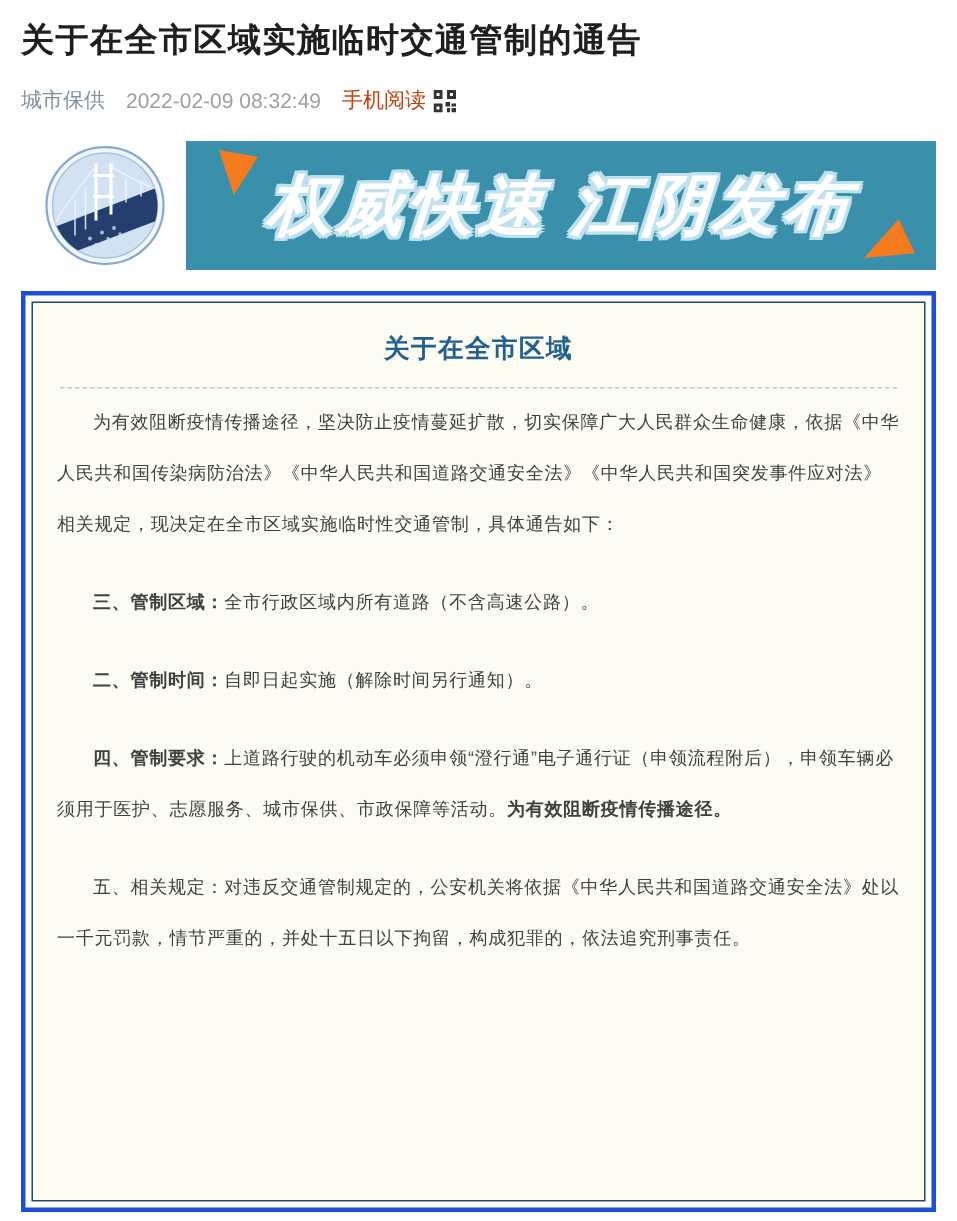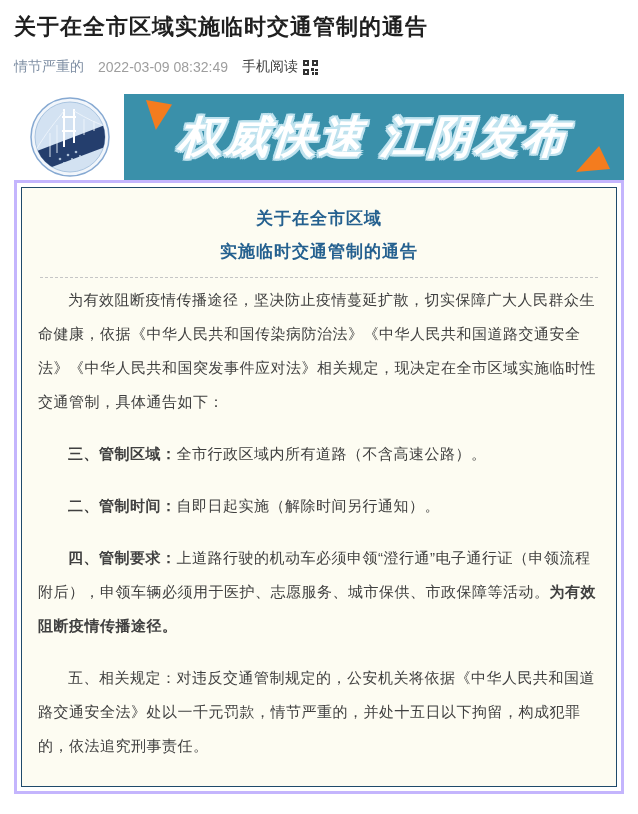--- a/index.html
+++ b/index.html
@@ -4,51 +4,51 @@
 <style>
   * { margin:0; padding:0; box-sizing:border-box; }
   html,body { width:638px; background:#ffffff; font-family:"Liberation Sans","DejaVu Sans",sans-serif; }
   .page { width:638px; height:814px; padding:12px 14px 0 14px; background:#fff; overflow:hidden; }
 
   
   .title { font-size:22px; font-weight:bold; color:#1f1f1f; letter-spacing:1px; line-height:30px; }
   .meta { margin-top:16px; font-size:14px; display:flex; align-items:center; gap:14px; }
   .meta .src { color:#7f8fa4; cursor:pointer; }
   .meta .date { color:#9e9e9e; }
-  .meta .mobile { color:#404040; display:flex; align-items:center; gap:5px; cursor:pointer; }
+  .meta .mobile { color:#c2410c; display:flex; align-items:center; gap:5px; cursor:pointer; }
 
   
   .banner { position:relative; margin-top:18px; width:610px; height:86px; background:#fff; }
   .banner .teal { position:absolute; left:110px; top:0; right:0; bottom:0; background:#3a90aa; display:flex; align-items:center; justify-content:center; }
   .logo-wrap { position:absolute; left:16px; top:3px; width:80px; height:80px; }
   .slogan { font-size:44px; font-weight:800; font-style:italic; color:#ffffff; letter-spacing:3px; white-space:nowrap; transform:skewX(-4deg);
     text-shadow: 2px 0 0 #bfe2ee, -2px 0 0 #bfe2ee, 0 2px 0 #bfe2ee, 0 -2px 0 #bfe2ee, 2px 2px 0 #bfe2ee, -2px -2px 0 #bfe2ee, 2px -2px 0 #bfe2ee, -2px 2px 0 #bfe2ee; }
   .tri-left { position:absolute; left:22px; top:6px; width:26px; height:30px; background:#f47c1e; clip-path:polygon(0 0, 100% 15%, 38% 100%); }
   .tri-right { position:absolute; right:14px; bottom:8px; width:34px; height:26px; background:#f47c1e; clip-path:polygon(68% 0, 100% 88%, 0 100%); }
 
   
-  .notice-outer { margin-top:0; width:610px; height:614px; border:3px solid #c4b5fd; background:#ffffff; padding:4px; }
+  .notice-outer { margin-top:14px; width:610px; height:614px; border:3px solid #1d4ed8; background:#ffffff; padding:4px; }
   .notice-inner { width:100%; height:100%; border:1px solid #1f4a6b; background:#fdfcf2; padding:12px 16px 8px 16px; color:#404040; }
   .n-title { text-align:center; color:#24608f; font-weight:bold; font-size:17px; line-height:33px; margin-top:2px; letter-spacing:1px; }
   .dashed { border-top:1px dashed #c6c6c6; margin:9px 2px 0 2px; height:0; }
-  p.body { font-size:15px; line-height:34px; text-indent:2em; letter-spacing:0.5px; }
+  p.body { font-size:12px; line-height:34px; text-indent:2em; letter-spacing:0.5px; }
   p.intro { margin-top:5px; }
   p.item { margin-top:18px; }
   p.item b { font-weight:bold; }
 </style>
 </head>
 <body>
 
 <div class="page">
 
   <h1 class="title">关于在全市区域实施临时交通管制的通告</h1>
 
   <div class="meta">
-    <span class="src">情节严重的</span>
-    <span class="date">2022-03-09 08:32:49</span>
+    <span class="src">城市保供</span>
+    <span class="date">2022-02-09 08:32:49</span>
     <span class="mobile">
       <span>手机阅读</span>
       <svg width="15" height="15" viewBox="0 0 15 15">
         <g fill="#333">
           <rect x="0" y="0" width="6" height="6"></rect>
             <rect x="2" y="2" width="2" height="2" fill="#fdfdfd"></rect>
           <rect x="9" y="0" width="6" height="6"></rect>
             <rect x="11" y="2" width="2" height="2" fill="#fdfdfd"></rect>
           <rect x="0" y="9" width="6" height="6"></rect>
             <rect x="2" y="11" width="2" height="2" fill="#fdfdfd"></rect>
@@ -101,21 +101,20 @@
       <span class="slogan">权威快速 江阴发布</span>
       <span class="tri-right"></span>
     </div>
   </div>
 
   <div class="notice-outer">
     <div class="notice-inner">
 
       <div class="n-title">
         <div>关于在全市区域</div>
-        <div>实施临时交通管制的通告</div>
       </div>
 
       <div class="dashed"></div>
 
       <p class="body intro">为有效阻断疫情传播途径，坚决防止疫情蔓延扩散，切实保障广大人民群众生命健康，依据《中华人民共和国传染病防治法》《中华人民共和国道路交通安全法》《中华人民共和国突发事件应对法》相关规定，现决定在全市区域实施临时性交通管制，具体通告如下：</p>
 
 
       <p class="body item"><b>三、管制区域：</b><span>全市行政区域内所有道路（不含高速公路）。</span></p>
 
       <p class="body item"><b>二、管制时间：</b><span>自即日起实施（解除时间另行通知）。</span></p>

